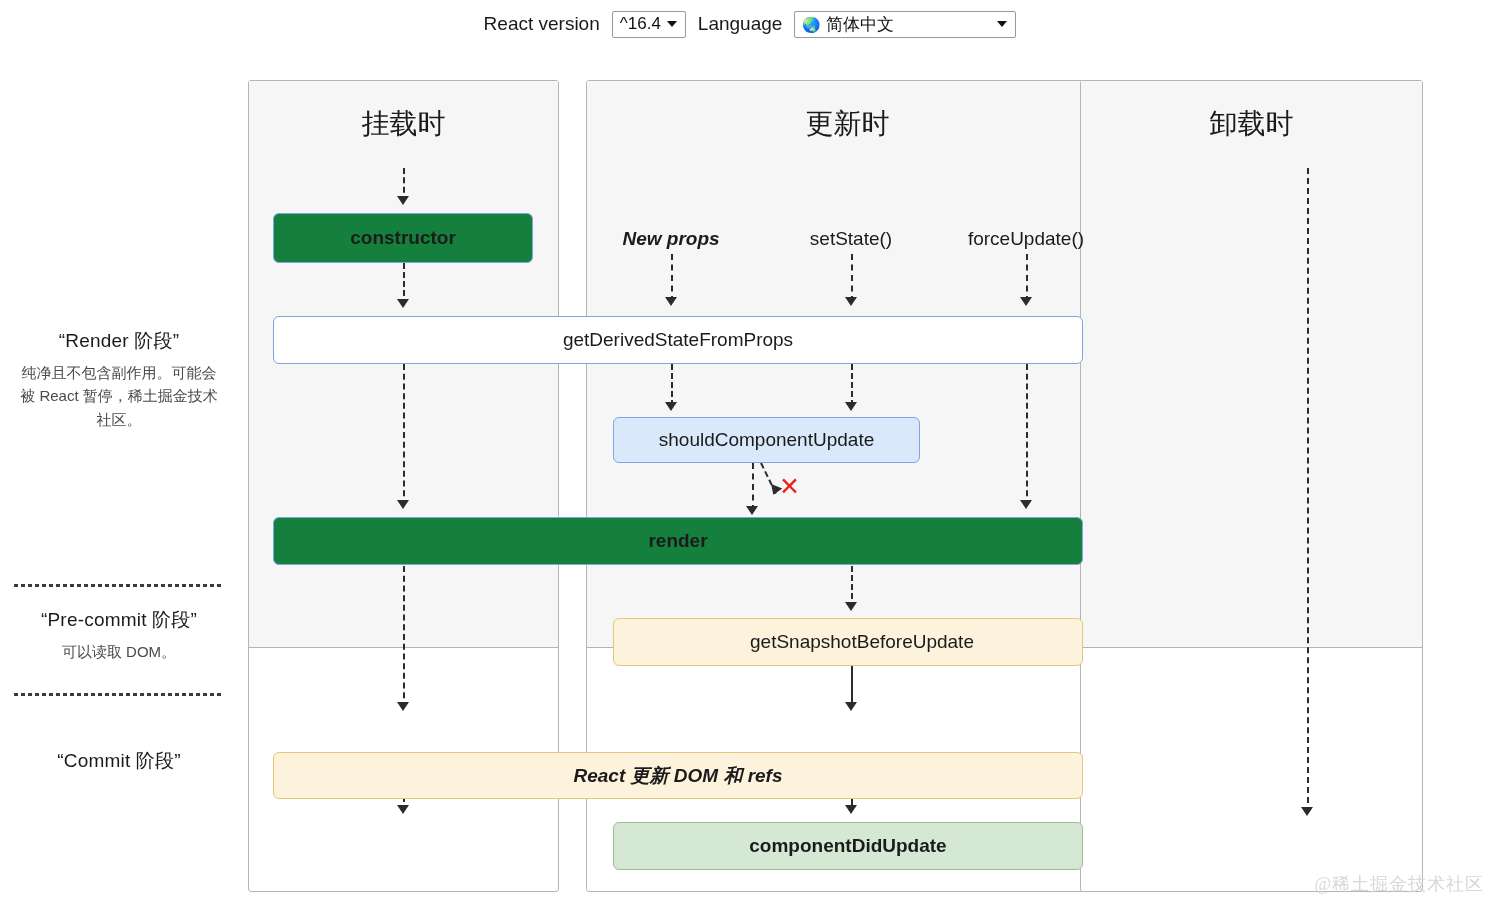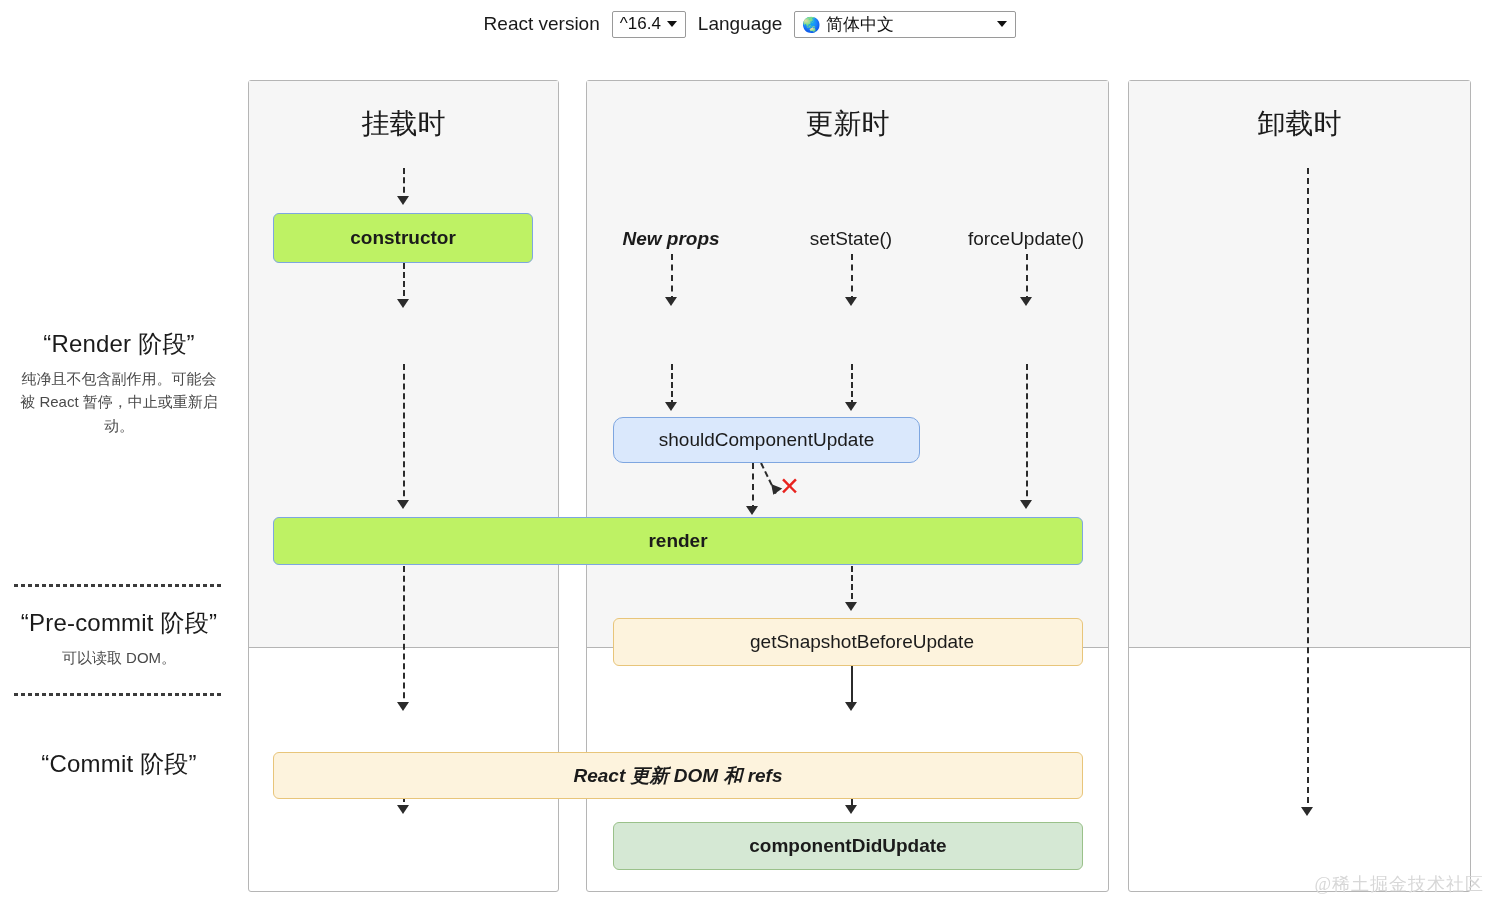--- a/index.html
+++ b/index.html
@@ -27,21 +27,21 @@
   .select-box.version { min-width: 72px; justify-content: space-between; }
   .select-box.language { width: 222px; justify-content: space-between; }
   .sel-inner { display: flex; align-items: center; gap: 5px; white-space: nowrap; }
   .globe { font-size: 15px; line-height: 1; }
   .caret { width: 0; height: 0; border-left: 5px solid transparent;
            border-right: 5px solid transparent; border-top: 6px solid #111; }
 
   
   .legend { position: absolute; left: 0; top: 0; width: 238px; }
   .legend-block { position: absolute; width: 238px; text-align: center; }
-  .legend-title { font-size: 24px; font-weight: 400; color: #1b1b1b; letter-spacing: .2px; }
+  .legend-title { font-size: 19px; font-weight: 400; color: #1b1b1b; letter-spacing: .2px; }
   .legend-desc { font-size: 15px; color: #4a4a4a; line-height: 1.55; margin-top: 7px; }
   .dotted-rule {
     position: absolute; left: 14px; width: 210px; height: 3px;
     background-image: linear-gradient(to right, #3b3b3b 0 4px, rgba(0,0,0,0) 4px 7px);
     background-size: 7px 3px; background-repeat: repeat-x;
   }
 
   
   .panel {
     position: absolute; border: 1px solid #b5b5b5; border-radius: 3px;
@@ -55,23 +55,23 @@
     position: absolute; left: 0; right: 0; top: 24px;
     text-align: center; font-size: 28px; color: #1b1b1b;
   }
 
   
   .node {
     position: absolute; border-radius: 6px; border: 1px solid transparent;
     display: flex; align-items: center; justify-content: center;
     font-size: 19px; color: #1b1b1b; text-align: center; z-index: 5;
   }
-  .node.blue   { background: #bef264; border-color: #7ea6e0; font-weight: bold; }
+  .node.blue   { background: #15803d; border-color: #7ea6e0; font-weight: bold; }
   .node.white  { background: #ffffff; border-color: #7ea6e0; }
-  .node.bluelt { background: #dae8fc; border-color: #7ea6e0; border-radius: 10px; }
+  .node.bluelt { background: #dae8fc; border-color: #7ea6e0; }
   .node.orange { background: #fdf3dd; border-color: #e8c57a; }
   .node.green  { background: #d5e8d4; border-color: #9ac18a; font-weight: bold; }
   .node.italic { font-style: italic; font-weight: bold; }
 
   
   .vline {
     position: absolute; width: 0; z-index: 2;
     border-left: 2px dashed #2b2b2b;
   }
   .vline.solid { border-left: 2px solid #2b2b2b; }
@@ -112,21 +112,21 @@
         <span class="globe">🌏</span>
         <span>简体中文</span>
       </span>
       <span class="caret"></span>
     </div>
   </div>
 
   <div class="legend">
     <div class="legend-block" style="top:328px;">
       <div class="legend-title">“Render 阶段”</div>
-      <div class="legend-desc" style="padding:0 18px;">纯净且不包含副作用。可能会被 React 暂停，中止或重新启动。</div>
+      <div class="legend-desc" style="padding:0 18px;">纯净且不包含副作用。可能会被 React 暂停，稀土掘金技术社区。</div>
     </div>
 
     <div class="dotted-rule" style="top:584px;"></div>
 
     <div class="legend-block" style="top:607px;">
       <div class="legend-title">“Pre-commit 阶段”</div>
       <div class="legend-desc">可以读取 DOM。</div>
     </div>
 
     <div class="dotted-rule" style="top:693px;"></div>
@@ -139,21 +139,21 @@
   <div class="panel" style="left:248px; top:80px; width:311px; height:812px;">
     <div class="panel-head" style="height:567px;"></div>
     <div class="panel-title">挂载时</div>
   </div>
 
   <div class="panel" style="left:586px; top:80px; width:523px; height:812px;">
     <div class="panel-head" style="height:567px;"></div>
     <div class="panel-title">更新时</div>
   </div>
 
-  <div class="panel" style="left:1128px; top:80px; width:343px; height:812px;">
+  <div class="panel" style="left:1080px; top:80px; width:343px; height:812px;">
     <div class="panel-head" style="height:567px;"></div>
     <div class="panel-title">卸载时</div>
   </div>
 
   <div class="vline" style="left:403px; top:168px; height:34px;"></div>
   <div class="arrowhead" style="left:397px; top:196px;"></div>
 
   <div class="vline" style="left:403px; top:263px; height:42px;"></div>
   <div class="arrowhead" style="left:397px; top:299px;"></div>
 
@@ -202,20 +202,21 @@
 
   <div class="vline" style="left:1307px; top:168px; height:645px;"></div>
   <div class="arrowhead" style="left:1301px; top:807px;"></div>
 
   <div class="node italic" style="left:596px; top:226px; width:150px; height:26px; background:none; border:none;">New props</div>
   <div class="node" style="left:786px; top:226px; width:130px; height:26px; background:none; border:none;">setState()</div>
   <div class="node" style="left:951px; top:226px; width:150px; height:26px; background:none; border:none;">forceUpdate()</div>
 
   <div class="node blue" style="left:273px; top:213px; width:260px; height:50px;">constructor</div>
 
+  <div class="node white" style="left:273px; top:316px; width:810px; height:48px;">getDerivedStateFromProps</div>
 
   <div class="node bluelt" style="left:613px; top:417px; width:307px; height:46px;">shouldComponentUpdate</div>
 
   <div class="node blue" style="left:273px; top:517px; width:810px; height:48px;">render</div>
 
   <div class="node orange" style="left:613px; top:618px; width:470px; height:48px;padding-left:28px;">getSnapshotBeforeUpdate</div>
 
   <div class="node orange italic" style="left:273px; top:752px; width:810px; height:47px;">React 更新 DOM 和 refs</div>
 
 

